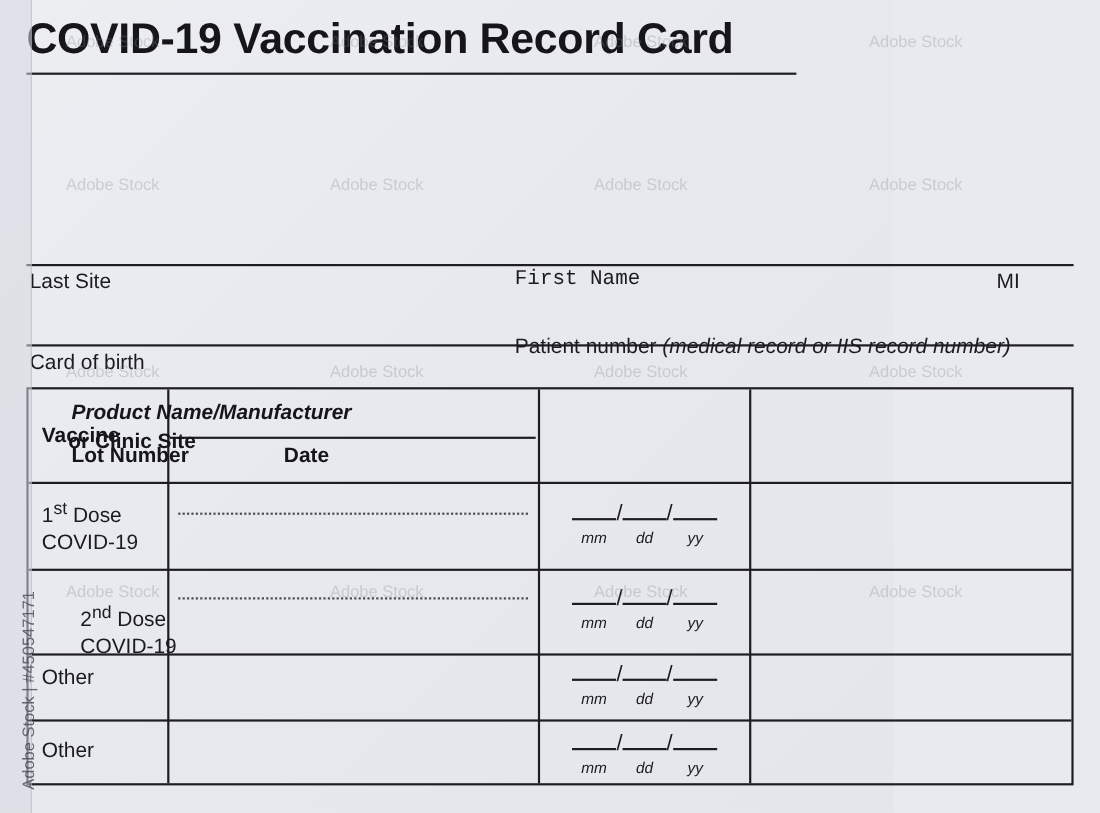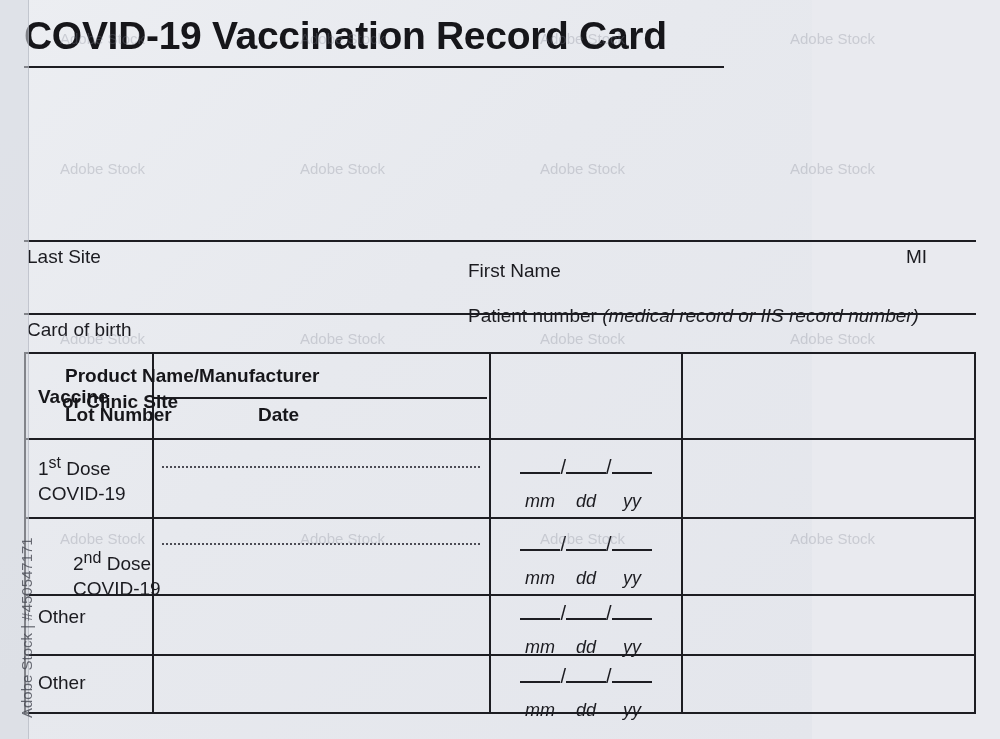--- a/index.html
+++ b/index.html
@@ -53,21 +53,21 @@
     height: 2px;
     background: #1d1d22;
   }
   .lbl {
     position: absolute;
     font-size: 19px;
     color: #1b1b20;
     white-space: nowrap;
   }
   .lbl-last  { left: 27px;  top: 246px; }
-  .lbl-first { left: 468px; top: 260px; }
+  .lbl-first { left: 468px; top: 242px; font-family: Liberation Mono, monospace; }
   .lbl-mi    { left: 906px; top: 246px; }
 
   .dob-rule {
     position: absolute;
     left: 24px;
     top: 313px;
     width: 952px;
     height: 2px;
     background: #1d1d22;
   }
@@ -110,21 +110,21 @@
 
   
   .hd {
     position: absolute;
     font-size: 19px;
     font-weight: bold;
     color: #16161a;
     line-height: 25px;
   }
   .hd-vaccine { left: 12px;  top: 30px; }
-  .hd-prod    { left: 39px;  top: 9px;  }
+  .hd-prod    { left: 39px;  top: 9px; font-style: italic;  }
   .hd-lot     { left: 39px;  top: 48px; }
   .hd-date    { left: 232px; top: 48px; }
   .hd-hcp     { left: 36px;  top: 10px; width: 300px; }
 
   .prod-underline {
     position: absolute;
     left: 128px;
     top: 43px;
     width: 333px;
     height: 2px;
@@ -175,23 +175,23 @@
     white-space: nowrap;
   }
   .date-slashes .blank {
     display: inline-block;
     width: 40px;
     border-bottom: 2px solid #1d1d22;
     height: 14px;
     vertical-align: baseline;
   }
   .date-units {
-    margin-top: 12px;
+    margin-top: 2px;
     font-style: italic;
-    font-size: 18px;
+    font-size: 14px;
     white-space: nowrap;
   }
   .date-units span {
     display: inline-block;
     width: 46px;
     text-align: center;
   }
 
   
   .wm {

